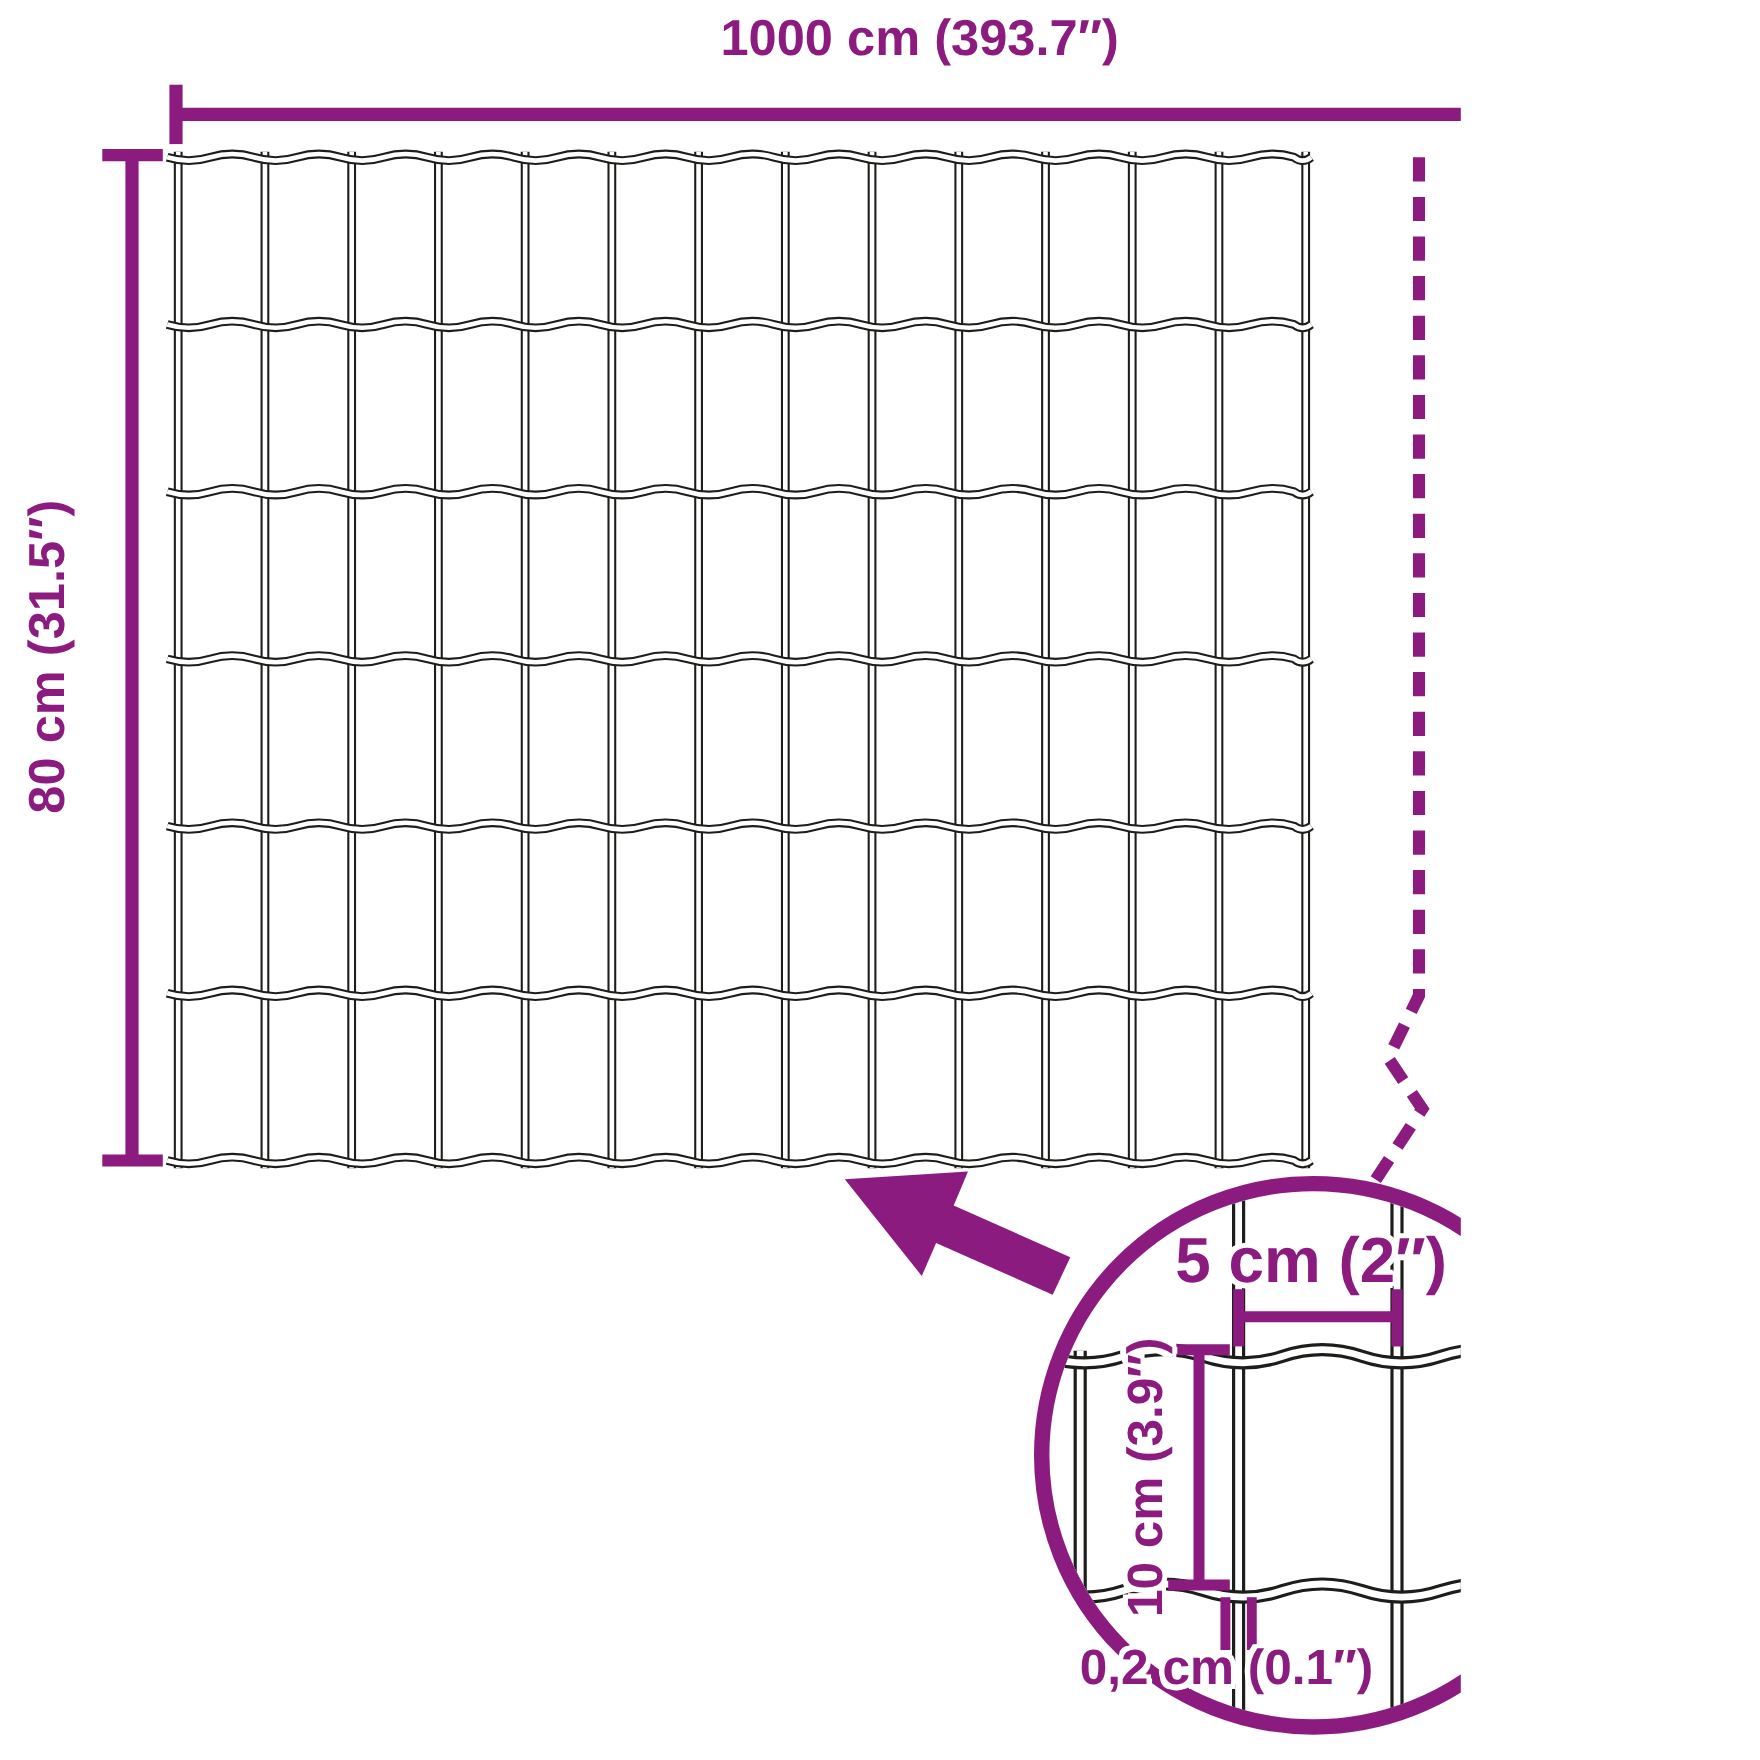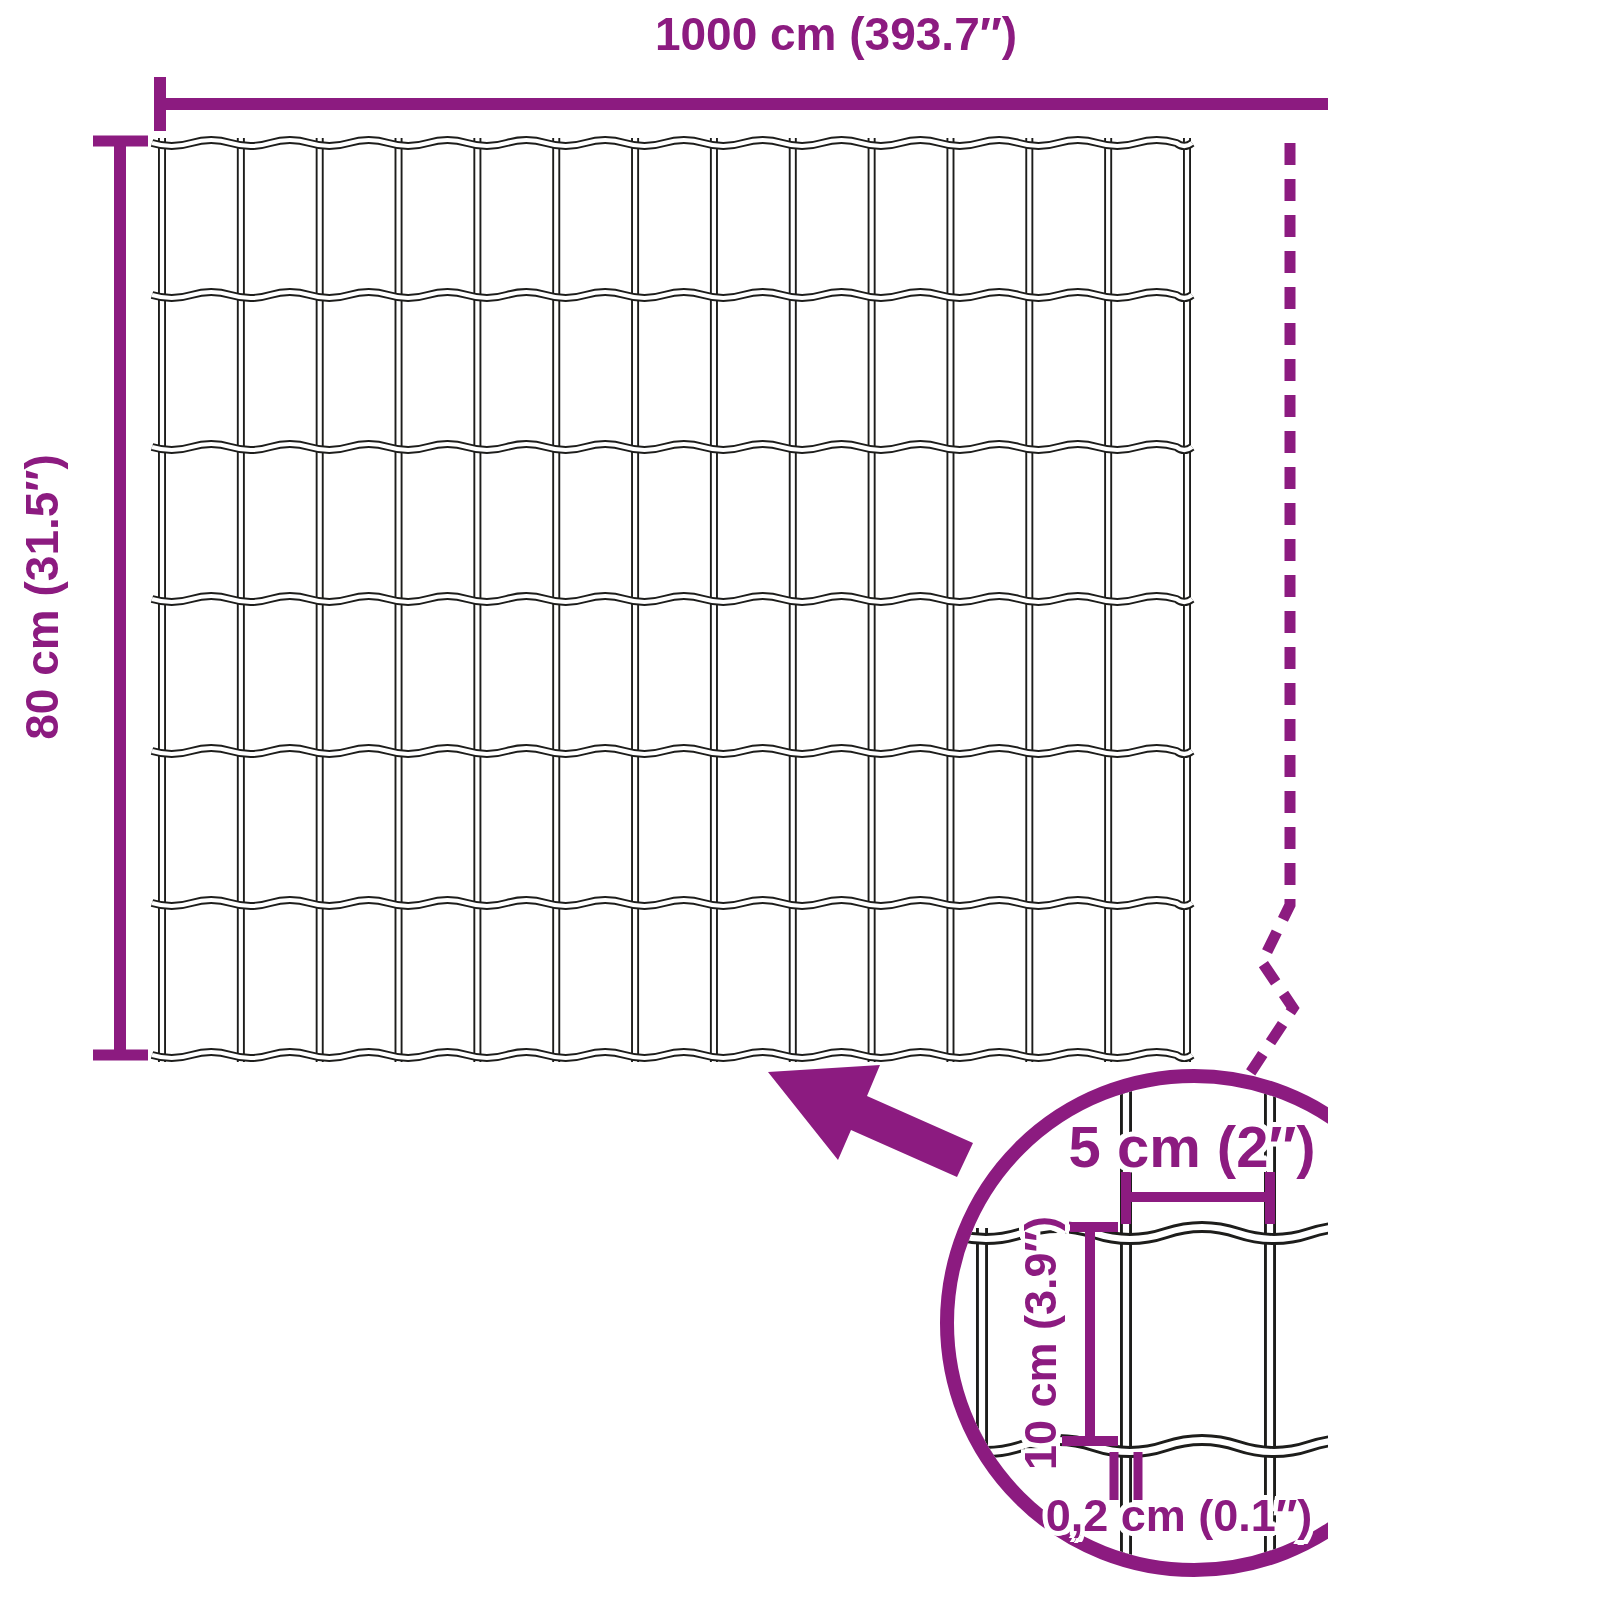--- a/index.html
+++ b/index.html
@@ -151,14 +151,14 @@
   </svg>
 
   <div class="lbl" style="left:836px;top:34px;">1000 cm (393.7″)</div>
 
   <div class="lbl rot" style="left:42px;top:597px;">80 cm (31.5″)</div>
 
   <div class="lbl halo" style="left:1192px;top:1146px;font-size:58px;">5 cm (2″)</div>
 
   <div class="lbl rot halo" style="left:1041px;top:1343px;font-size:45px;">10 cm (3.9″)</div>
 
-  <div class="lbl halo" style="left:1179px;top:1516px;font-size:45px;">0,2 cm (0.1″)</div>
+  <div class="lbl halo" style="left:1115px;top:1516px;font-size:45px;">0,2 cm (0.1″)</div>
 </div>
 
 </body></html>

